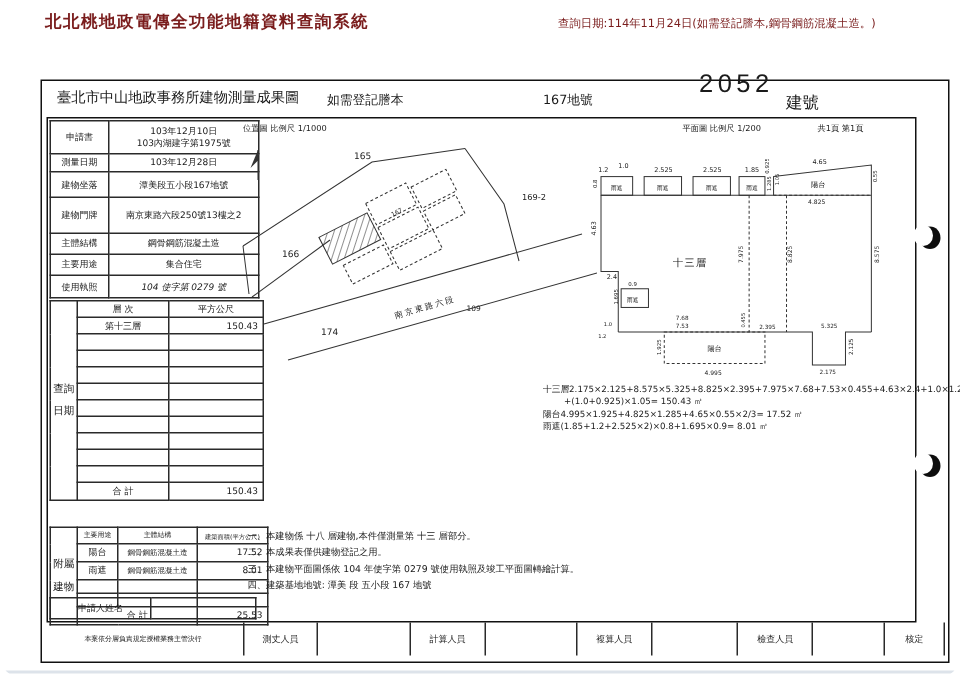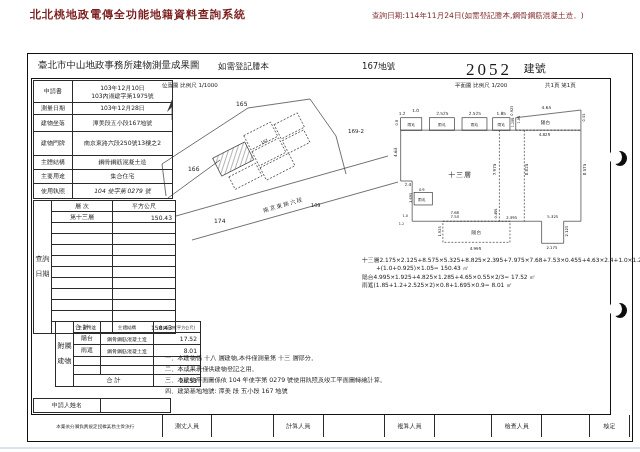--- a/index.html
+++ b/index.html
@@ -1,42 +1,42 @@
 <!DOCTYPE html>
 <html><head>
 <meta charset="utf-8">
 <style>
   html,body{margin:0;padding:0;background:#ffffff;}
   .page{position:relative;width:640px;height:452px;background:#fff;overflow:hidden;
-        font-family:"DejaVu Sans",sans-serif;color:#1a1a1a;}
+        font-family:"DejaVu Sans",sans-serif;color:#1a1a1a;border-radius:15px;}
   
   .sys-title{position:absolute;left:30px;top:7px;font-size:11px;font-weight:bold;color:#7a1d1d;letter-spacing:1px;}
   .query-date{position:absolute;left:372px;top:11px;font-size:7.6px;color:#7a1d1d;white-space:nowrap;}
   .sub-title{position:absolute;left:30px;top:25px;font-size:8.6px;color:#7a1d1d;white-space:nowrap;}
   
   .outer{position:absolute;left:27px;top:53px;width:604px;height:387px;border:1.5px solid #111;}
   .inner{position:absolute;left:31px;top:78px;width:578px;height:335px;border:1px solid #111;background:#fff;}
   
   .office-title{position:absolute;left:38px;top:59px;font-size:9.5px;white-space:nowrap;}
   .sec-name{position:absolute;left:218px;top:61px;font-size:8.5px;}
   .land-no{position:absolute;left:362px;top:61px;font-size:8.5px;}
-  .bldg-no{position:absolute;left:466px;top:60px;font-size:17px;font-family:Liberation Serif, serif;letter-spacing:3px;}
+  .bldg-no{position:absolute;left:466px;top:46px;font-size:17px;font-family:Liberation Sans, sans-serif;letter-spacing:3px;}
   .bldg-no-label{position:absolute;left:524px;top:61px;font-size:11px;}
   .scale-loc{position:absolute;left:162px;top:82px;font-size:5.5px;white-space:nowrap;}
   .scale-plan{position:absolute;left:455px;top:82px;font-size:5.5px;white-space:nowrap;}
   .page-info{position:absolute;left:545px;top:82px;font-size:5.5px;white-space:nowrap;}
   
   table{border-collapse:collapse;table-layout:fixed;}
   td{border:1px solid #2a2a2a;font-size:6px;padding:0 1px;overflow:hidden;white-space:nowrap;vertical-align:middle;}
   .lbl{text-align:center;font-size:6px;}
   .val{text-align:center;font-size:6px;}
   .vlabel{word-break:break-all;white-space:normal;text-align:center;font-size:7px;line-height:2.1;}
   .t-info{position:absolute;left:33px;top:80px;width:133px;}
   .t-floor{position:absolute;left:33px;top:200px;width:133px;}
-  .t-annex{position:absolute;left:33px;top:321px;width:133px;margin-left:22px;}
+  .t-annex{position:absolute;left:33px;top:351px;width:133px;}
   .t-applicant{position:absolute;left:33px;top:398px;width:133px;}
   .num{text-align:right;padding-right:3px;}
   .ital{font-style:italic;}
   
   .loc-svg{position:absolute;left:158px;top:92px;}
   .plan-svg{position:absolute;left:393px;top:106px;}
   svg text{fill:#1a1a1a;}
   .ln{stroke:#333;fill:none;stroke-width:0.7;}
   .lnd{stroke:#333;fill:none;stroke-width:0.7;stroke-dasharray:2,1.6;}
   

